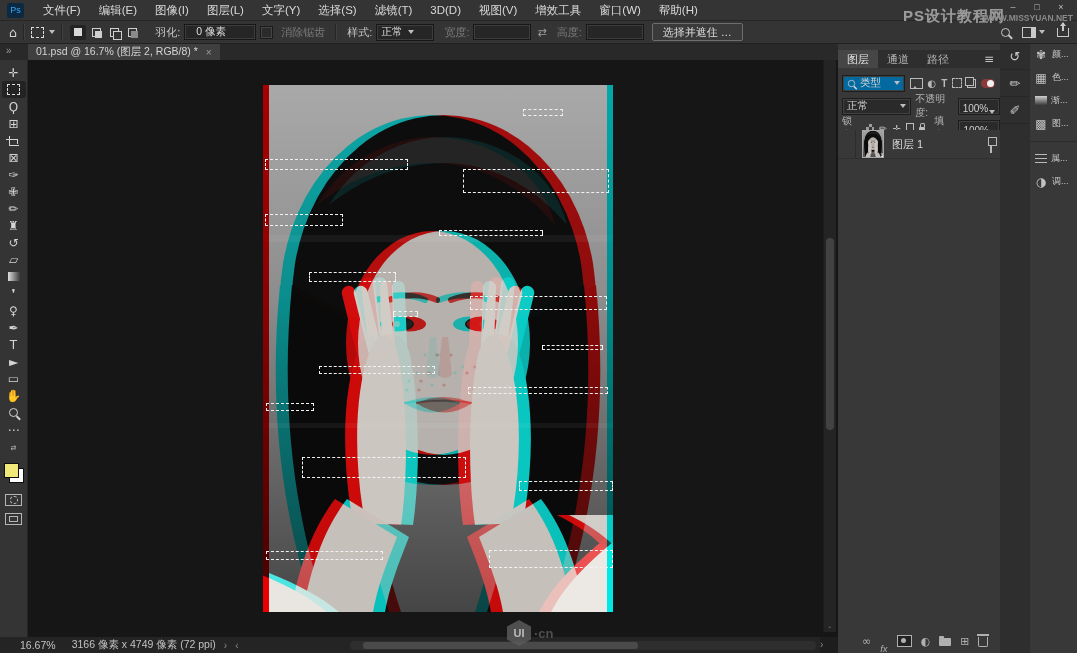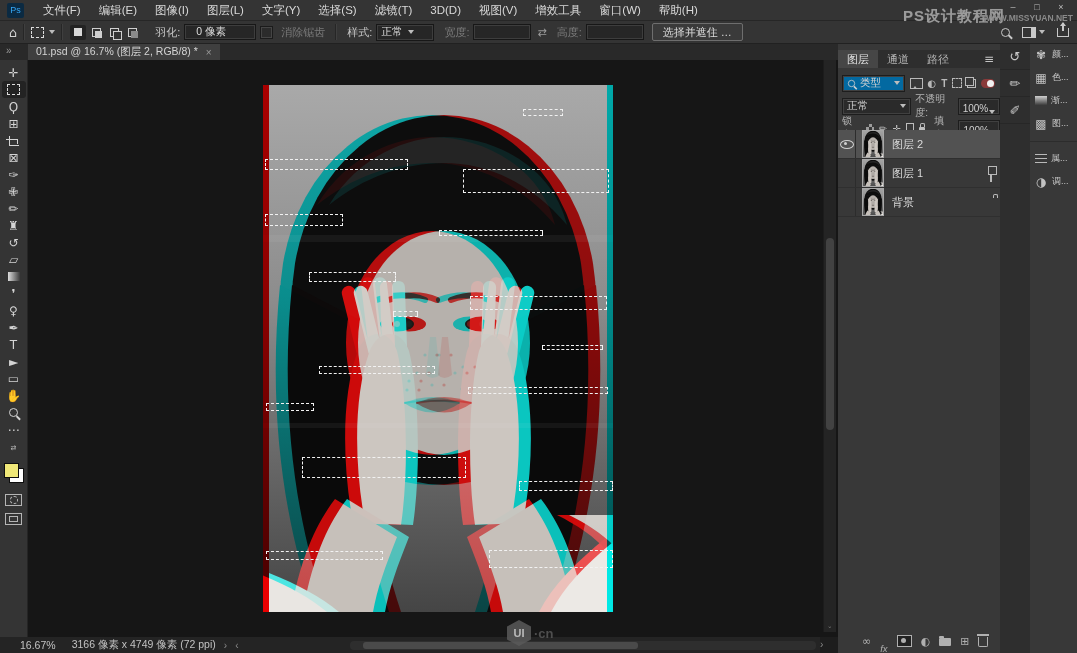--- a/index.html
+++ b/index.html
@@ -487,51 +487,30 @@
         <span class="lk-g">✛</span>
         <span class="artb"></span>
         <span class="lock"></span>
         <span class="small-label" style="margin-left:4px">填充:</span>
         <span class="pct-combo">
           <span>100%</span>
             <span class="caret"></span>
         </span>
       </div>
       <div id="lp-list">
-          <div class="layer-row selected">
-            <div class="eye-well">
-              <span class="eye"></span>
-            </div>
-            <div class="thumb">
-              <svg width="20" height="26" viewBox="0 0 350 527" preserveAspectRatio="xMidYMid slice">
-                <use href="#fig"></use>
-              </svg>
-            </div>
-            <span class="layer-name">图层 2</span>
-          </div>
           <div class="layer-row">
             <div class="eye-well"></div>
             <div class="thumb">
               <svg width="20" height="26" viewBox="0 0 350 527" preserveAspectRatio="xMidYMid slice">
                 <use href="#fig"></use>
               </svg>
             </div>
             <span class="layer-name">图层 1</span>
             <span class="layer-badge"><span class="dbl"></span></span>
           </div>
-          <div class="layer-row">
-            <div class="eye-well"></div>
-            <div class="thumb">
-              <svg width="20" height="26" viewBox="0 0 350 527" preserveAspectRatio="xMidYMid slice">
-                <use href="#fig"></use>
-              </svg>
-            </div>
-            <span class="layer-name">背景</span>
-            <span class="layer-badge"><span class="lock"></span></span>
-          </div>
         </div>
       <div id="lp-bottom">
         <span class="g-ic">∞</span>
         <span class="fx-t">fx</span>
         <span class="mask-ic"></span>
         <span class="g-ic">◐</span>
         <span class="folder"></span>
         <span class="g-ic">⊞</span>
         <span class="trash"></span>
       </div>

